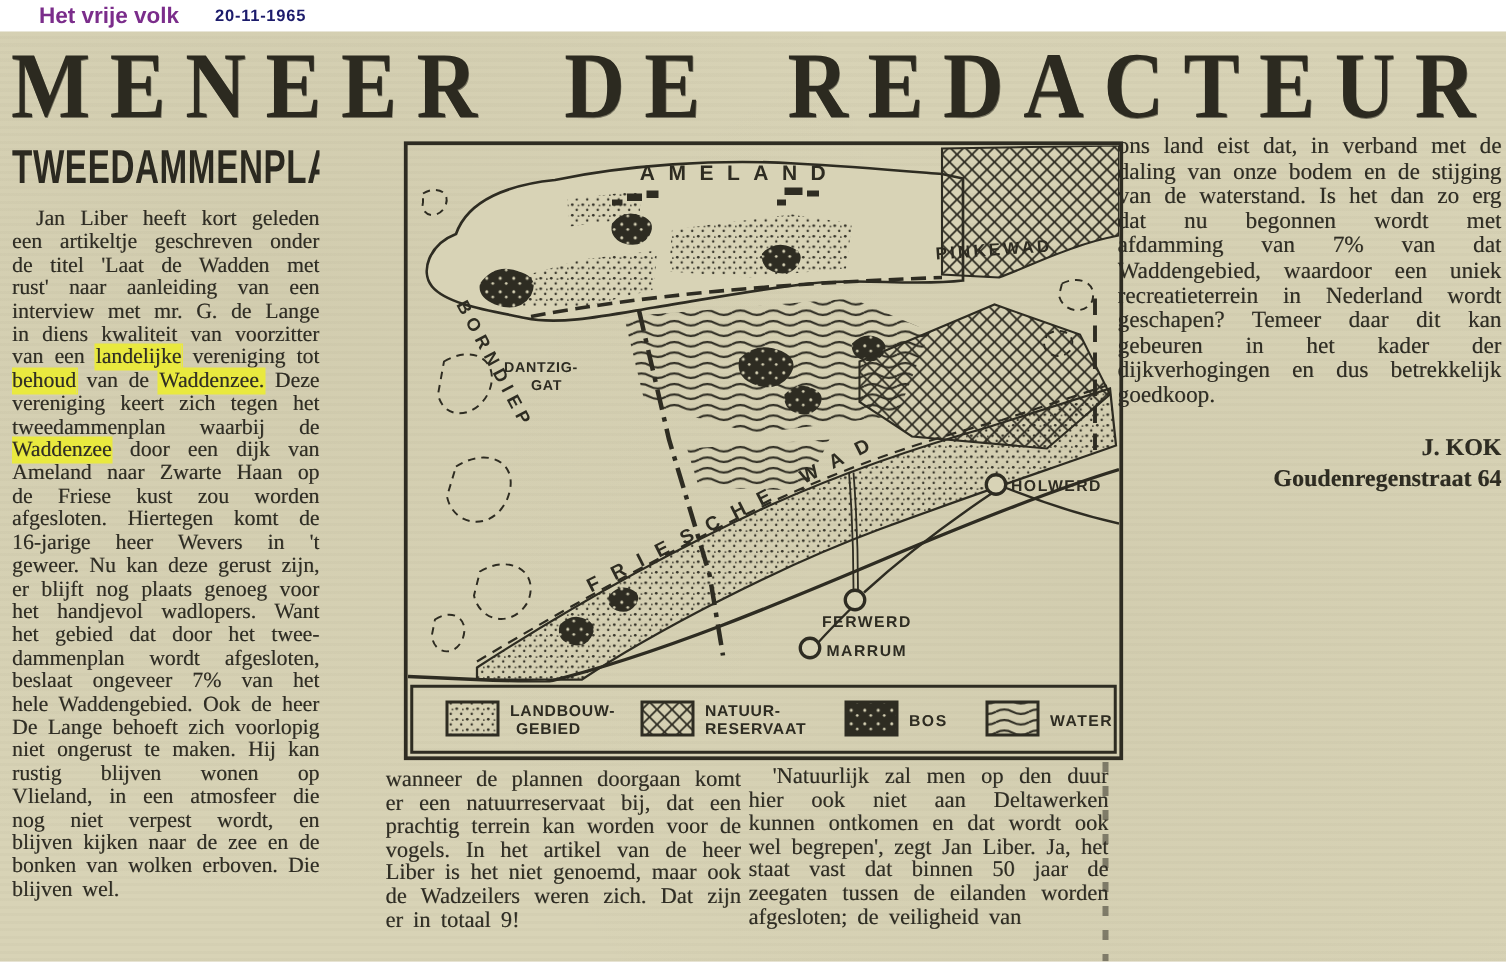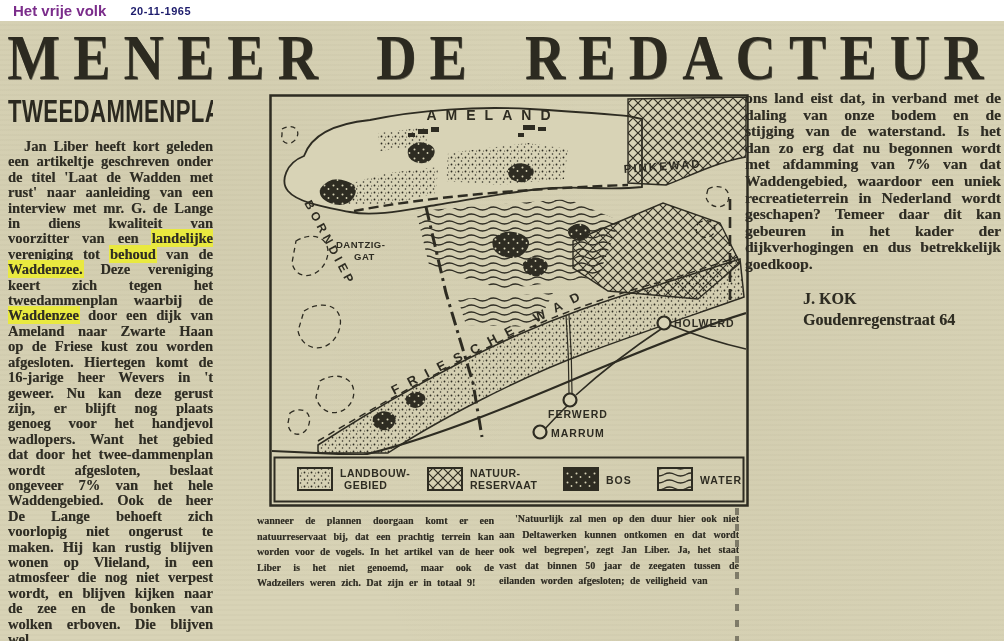--- a/index.html
+++ b/index.html
@@ -8,53 +8,53 @@
     background:
       radial-gradient(circle at 18% 30%, rgba(110,100,60,0.06), transparent 45%),
       radial-gradient(circle at 72% 62%, rgba(110,100,60,0.05), transparent 50%),
       repeating-linear-gradient(0deg, rgba(60,55,35,0.025) 0 2px, transparent 2px 5px),
       #d8d3b6;
     font-family:"Liberation Serif", serif;
     color:#2e2c22;
   }
   .masthead{
     position:absolute;top:0;left:0;width:100%;height:21px;background:#ffffff;
-    display:flex;align-items:center;padding-left:13px;box-sizing:border-box;
+    display:flex;align-items:center;padding-left:26px;box-sizing:border-box;
     font-family:"Liberation Sans", sans-serif;
   }
   .paper-name{color:#7b2d8b;font-weight:700;font-size:15px;}
   .clip-date{color:#1c1b6b;font-weight:700;font-size:11px;margin-left:24px;letter-spacing:0.5px;}
   .headline{
     position:absolute;top:22px;left:0;width:1004px;text-align:center;
     font-family:"Liberation Serif", serif;font-weight:700;font-size:56px;
     letter-spacing:13px;word-spacing:18px;color:#2c2a20;white-space:nowrap;
     transform:scale(1,1.12);transform-origin:center top;
     text-shadow:0.4px 0.4px 0 rgba(44,42,32,0.55);
   }
   .bodytext{
-    font-weight:700;text-align:justify;color:#2f2d24;
+    font-weight:400;text-align:justify;color:#2f2d24;
     text-shadow:0.3px 0.3px 0 rgba(47,45,36,0.45);
   }
   .col-left{position:absolute;left:8px;top:94px;width:205px;height:547px;overflow:hidden;}
   .section-title{
     font-family:"Liberation Sans", sans-serif;font-weight:700;font-size:27px;
     letter-spacing:0.5px;transform:scale(0.82,1.18);transform-origin:left top;
     margin:0 0 14px 0;white-space:nowrap;color:#2b2920;
   }
   .col-left p{margin:0;font-size:14.5px;line-height:15.4px;word-spacing:3px;}
   .indent{text-indent:16px;display:block;}
   .hl{background:#e9e93f;box-shadow:0 0 0 1px #e9e93f;margin-top:16px;}
   .map-block{position:absolute;left:268px;top:93px;width:482px;height:415px;}
   .col-right{position:absolute;left:745px;top:90px;width:256px;height:300px;overflow:hidden;}
   .col-right p{margin:0;font-size:15.5px;line-height:16.6px;word-spacing:2.5px;}
   .signature{margin:15px 0 0 58px;font-weight:700;font-size:16px;line-height:21px;
-    text-shadow:0.3px 0.3px 0 rgba(47,45,36,0.45);}
+    text-shadow:0.3px 0.3px 0 rgba(47,45,36,0.45);text-align:right;}
   .col-mid1{position:absolute;left:257px;top:513px;width:237px;height:128px;overflow:hidden;}
   .col-mid2{position:absolute;left:499px;top:511px;width:240px;height:130px;overflow:hidden;}
-  .col-mid1 p,.col-mid2 p{margin:0;font-size:10px;line-height:15.6px;word-spacing:3px;}
+  .col-mid1 p,.col-mid2 p{margin:0;font-size:15px;line-height:15.6px;word-spacing:3px;}
   .edge-shadow{
     position:absolute;left:735px;top:508px;width:4px;height:133px;opacity:0.55;
     background:repeating-linear-gradient(to bottom, rgba(40,38,30,0.9) 0 7px, transparent 7px 16px);
   }
   svg text{font-family:"Liberation Sans", sans-serif;font-weight:700;fill:#2e2c22;}
 </style>
 </head>
 <body>
 
 <div class="page">

